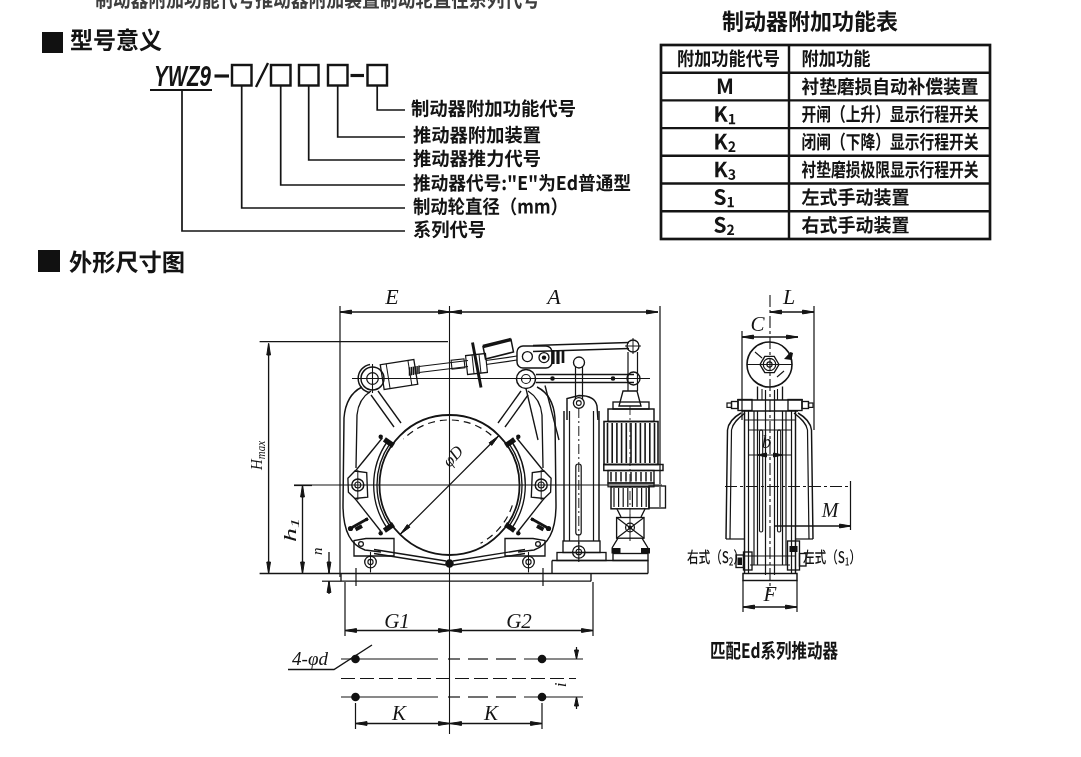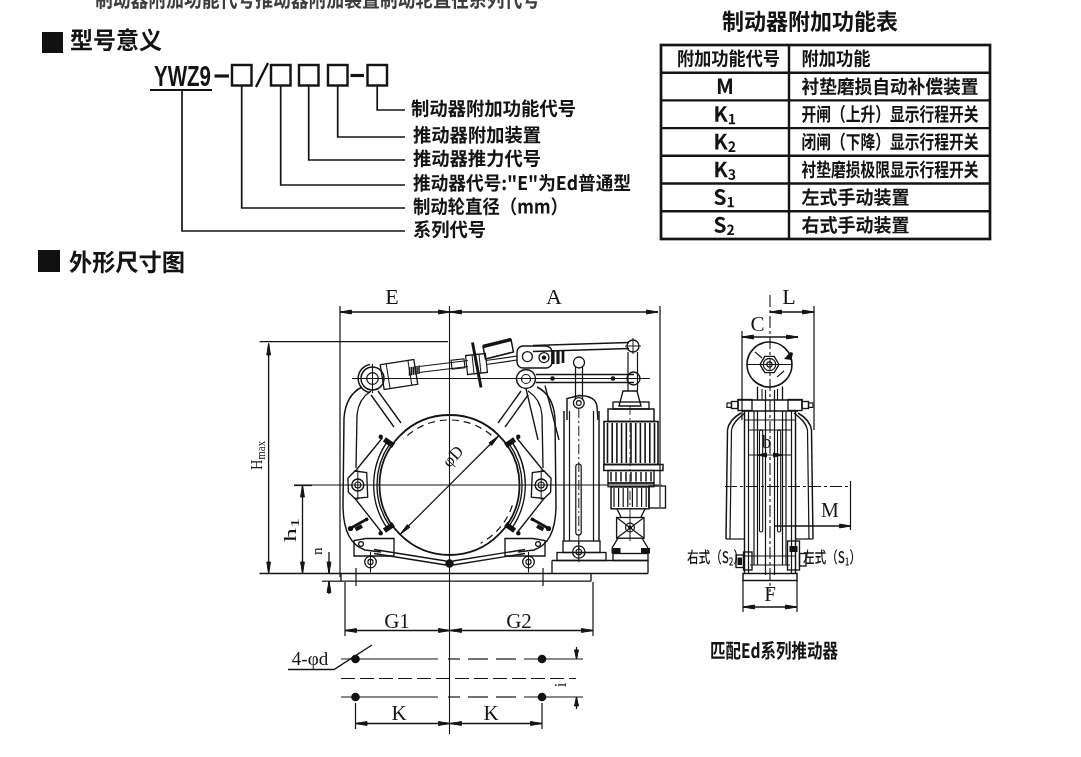--- a/index.html
+++ b/index.html
@@ -1,14 +1,14 @@
 <!DOCTYPE html>
 <html><head><meta charset="utf-8"><style>
 html,body{margin:0;padding:0;background:#fff;}
-#page{position:relative;width:1081px;height:757px;overflow:hidden;}
+#page{position:relative;width:1081px;height:757px;overflow:hidden;font-style:italic;}
 text{stroke:none;}
 </style></head>
 <body>
 <div id="page"><svg width="1081" height="757" viewBox="0 0 1081 757" xmlns="http://www.w3.org/2000/svg">
 <defs>
 <clipPath id="topclip">
           <rect x="0" y="0" width="1081" height="10"></rect>
         </clipPath>
 <g id="glyphs">
           <path id="b5236" d="M643 767V201H755V767ZM823 832V52C823 36 817 32 801 31C784 31 732 31 680 33C695 -2 712 -55 716 -88C794 -88 852 -84 889 -65C926 -45 938 -12 938 52V832ZM113 831C96 736 63 634 21 570C45 562 84 546 111 533H37V424H265V352H76V-9H183V245H265V-89H379V245H467V98C467 89 464 86 455 86C446 86 420 86 392 87C405 59 419 16 422 -14C472 -15 510 -14 539 3C568 21 575 50 575 96V352H379V424H598V533H379V608H559V716H379V843H265V716H201C210 746 218 777 224 808ZM265 533H129C141 555 153 580 164 608H265Z"></path>

